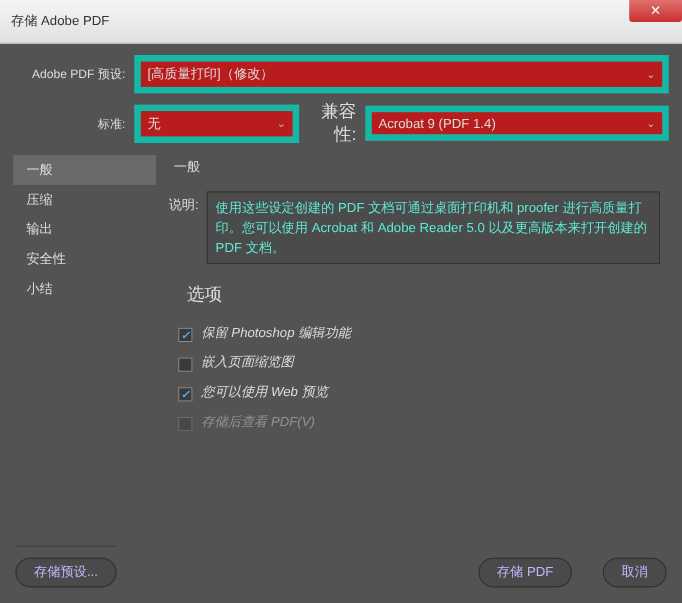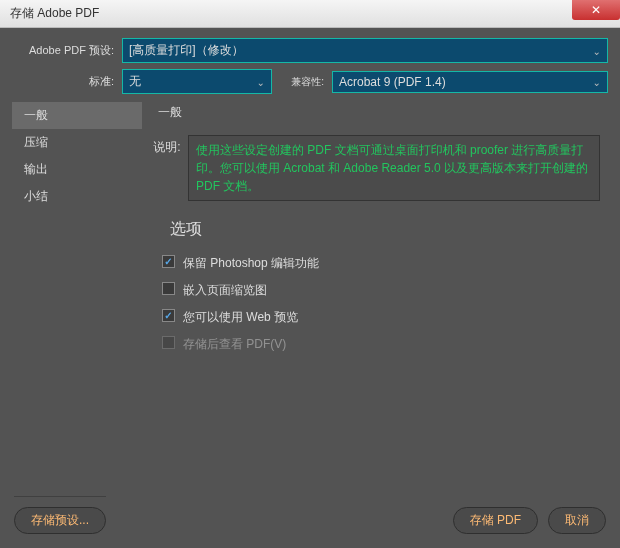--- a/index.html
+++ b/index.html
@@ -1,45 +1,45 @@
 <!DOCTYPE html>
 <html><head>
 <meta charset="utf-8">
 <style>
 * { box-sizing: border-box; margin: 0; padding: 0; font-family: "Microsoft YaHei", "SimSun", Arial, sans-serif; }
 body { width: 620px; height: 548px; background: #535353; overflow: hidden; }
-.titlebar { height: 28px; background: linear-gradient(#f5f5f5, #e0e0e0); display: flex; align-items: center; padding-left: 10px; font-size: 12px; color: #333; border-bottom: 1px solid #bbb; position: relative; }
+.titlebar { height: 40px; background: linear-gradient(#f5f5f5, #e0e0e0); display: flex; align-items: center; padding-left: 10px; font-size: 12px; color: #333; border-bottom: 1px solid #bbb; position: relative; }
 .close-btn { position: absolute; right: 0; top: 0; width: 48px; height: 20px; background: linear-gradient(#e07070, #c83030); color: #fff; display: flex; align-items: center; justify-content: center; font-size: 12px; border-bottom-left-radius: 3px; border-bottom-right-radius: 3px; cursor: pointer; }
 .content { padding: 10px 12px 0 12px; color: #ddd; font-size: 12px; }
 .row { display: flex; align-items: center; margin-bottom: 6px; }
 .label-col { width: 110px; text-align: right; padding-right: 8px; color: #ddd; font-size: 11px; }
-.select { flex: 1; background: #0c4a6e; border: 1px solid #14b8a6; color: #ddd; font-size: 12px; padding: 3px 20px 3px 6px; position: relative; cursor: pointer; }
+.select { flex: 1; background: #b91c1c; border: 6px solid #14b8a6; color: #ddd; font-size: 12px; padding: 3px 20px 3px 6px; position: relative; cursor: pointer; }
 .select.small { flex: 0 0 150px; }
 .caret { position: absolute; right: 6px; top: 50%; transform: translateY(-50%); font-size: 10px; color: #bbb; }
 .main { display: flex; margin-top: 8px; height: 390px; }
 .sidebar { width: 130px; background: #535353; }
 .sidebar-item { padding: 5px 12px; color: #ddd; font-size: 12px; cursor: pointer; }
 .sidebar-item.active { background: #6a6a6a; }
 .panel { flex: 1; padding: 2px 0 0 10px; }
 .section-title { color: #ddd; font-size: 12px; margin-bottom: 14px; padding-left: 6px; }
 .desc-row { display: flex; margin-bottom: 16px; }
 .desc-label { width: 36px; text-align: center; padding-right: 6px; color: #ddd; font-size: 12px; padding-top: 4px; }
-.desc-box { flex: 1; background: #4b4b4b; border: 1px solid #333; color: #22c55e; font-size: 12px; padding: 5px 7px; line-height: 1.5; margin-right: 8px; }
+.desc-box { flex: 1; background: #4b4b4b; border: 1px solid #333; color: #5eead4; font-size: 12px; padding: 5px 7px; line-height: 1.5; margin-right: 8px; }
 .options-group { margin-left: 6px; }
 .group-label { color: #ddd; font-size: 16px; padding: 2px 4px; margin-bottom: 8px; margin-left: 8px; }
-.checkbox-row { display: flex; align-items: flex-start; padding: 5px 0 5px 4px; cursor: pointer; }
+.checkbox-row { display: flex; align-items: flex-end; padding: 5px 0 5px 4px; cursor: pointer; font-style: italic; }
 .checkbox-row.disabled { opacity: 0.45; cursor: default; }
 .cb { width: 13px; height: 13px; border: 1px solid #888; background: #3a3a3a; margin-right: 8px; display: flex; align-items: center; justify-content: center; color: #58a8e8; font-size: 10px; font-weight: bold; }
 .cb.checked::before { content: "✓"; }
 .footer { position: absolute; bottom: 0; left: 0; right: 0; padding: 10px 14px 14px 14px; display: flex; align-items: flex-end; }
-.btn { background: #4a4a4a; border: 1px solid #2f2f2f; border-radius: 14px; color: #fdba74; font-size: 12px; padding: 4px 16px; cursor: pointer; }
-.footer-right { margin-left: auto; display: flex; gap: 10px; }
+.btn { background: #4a4a4a; border: 1px solid #2f2f2f; border-radius: 14px; color: #c4b5fd; font-size: 12px; padding: 4px 16px; cursor: pointer; }
+.footer-right { margin-left: auto; display: flex; gap: 28px; }
 .preset-btn-wrap { display: flex; flex-direction: column; }
 .hr { border: none; border-top: 1px solid #404040; margin: 0 0 10px 0; }
-.compat-label { width: 60px; text-align: right; padding-right: 8px; color: #ddd; font-size: 10px; }
+.compat-label { width: 60px; text-align: right; padding-right: 8px; color: #ddd; font-size: 16px; }
 </style>
 </head>
 <body>
 
 <div class="titlebar">
   <span>存储 Adobe PDF</span>
   <div class="close-btn">
     <span>✕</span>
   </div>
 </div>
@@ -63,20 +63,21 @@
       <span>Acrobat 9 (PDF 1.4)</span>
       <span class="caret">⌄</span>
     </div>
   </div>
 
   <div class="main">
     <div class="sidebar">
       <div class="sidebar-item active"><span>一般</span></div>
       <div class="sidebar-item"><span>压缩</span></div>
       <div class="sidebar-item"><span>输出</span></div>
+      <div class="sidebar-item"><span>安全性</span></div>
       <div class="sidebar-item"><span>小结</span></div>
     </div>
     <div class="panel">
       <div class="section-title">一般</div>
       <div class="desc-row">
         <div class="desc-label">说明:</div>
         <div class="desc-box">使用这些设定创建的 PDF 文档可通过桌面打印机和 proofer 进行高质量打印。您可以使用 Acrobat 和 Adobe Reader 5.0 以及更高版本来打开创建的 PDF 文档。</div>
       </div>
       <div class="options-group">
         <div class="group-label">选项</div>

